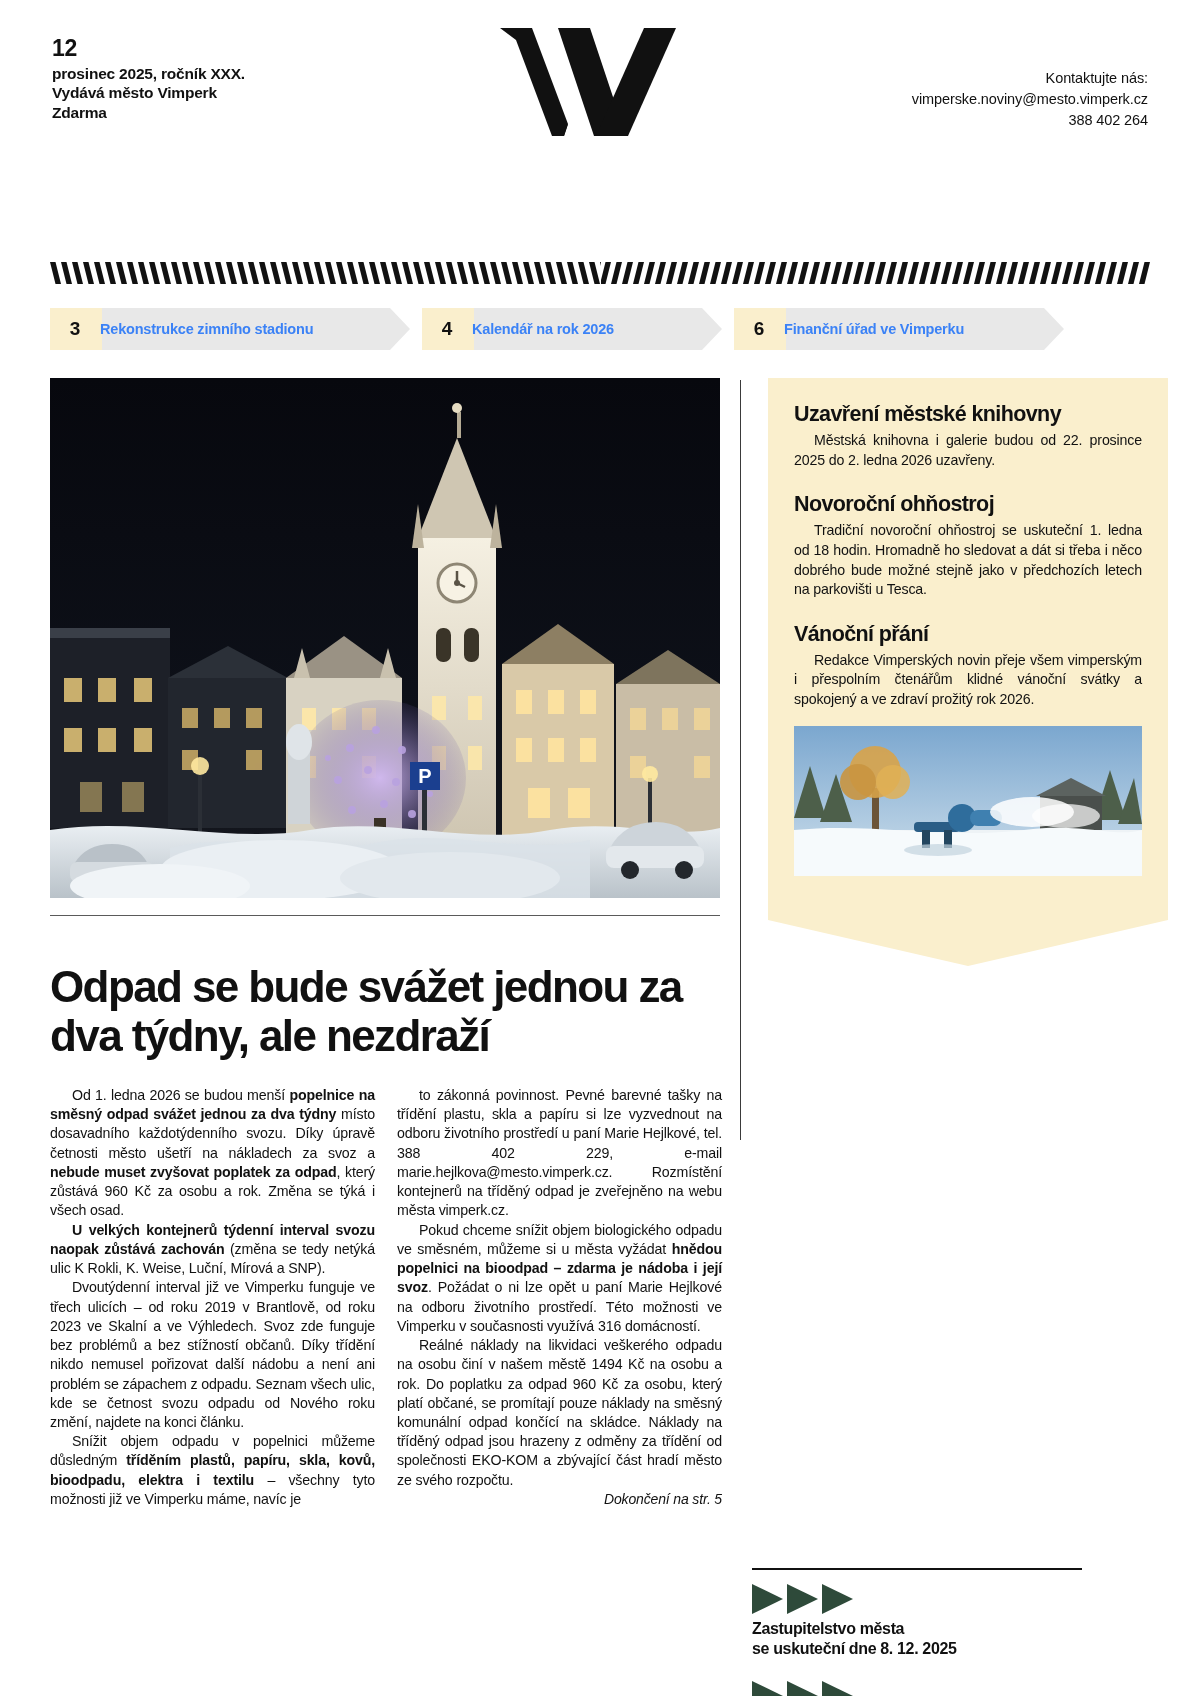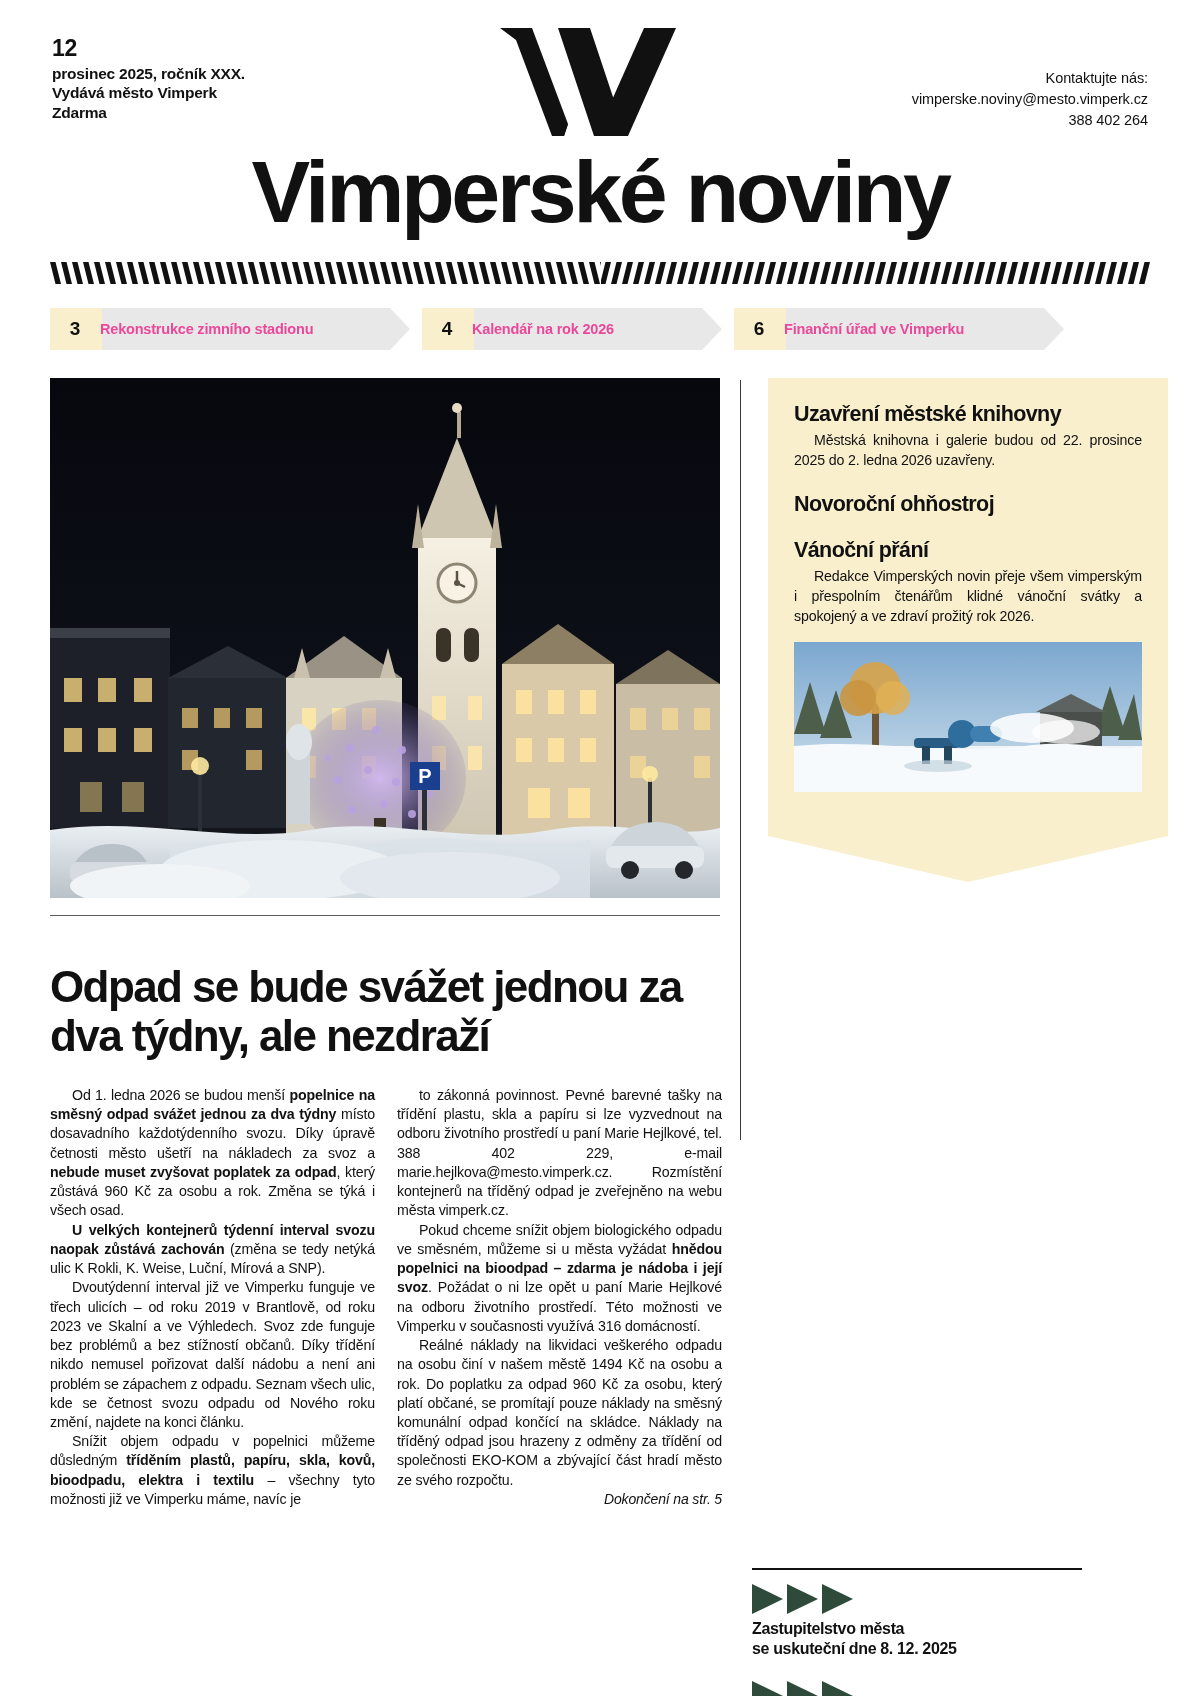--- a/index.html
+++ b/index.html
@@ -117,21 +117,21 @@
     color: #111;
   }
   .tab-label {
     position: relative;
     z-index: 2;
     font-size: 14.5px;
     font-weight: bold;
     line-height: 1.15;
     letter-spacing: -0.2px;
     padding-right: 34px;
-    color: #ec4899;
+    color: #3b82f6;
   }
   .tab1 { width: 360px; }
   .tab2 { width: 300px; }
   .tab3 { width: 330px; }
 
   
   .content {
     position: absolute;
     left: 50px;
     right: 48px;
@@ -298,21 +298,20 @@
           <polygon points="6,0 38,0 74,96 70,108 58,108 22,12"></polygon>
           <polygon points="74,96 70,108 58,108"></polygon>
           <polygon points="64,0 96,0 132,108 100,108"></polygon>
           <polygon points="122,0 154,0 118,108 86,108" opacity="0"></polygon>
           <polygon points="150,0 182,0 134,108 102,108"></polygon>
           <polygon points="186,0 212,0 176,108 150,108" opacity="0"></polygon>
         </g>
       </svg>
     </div>
 
-    <div class="mh-title">Vimperské noviny</div>
   </div>
 
   <div class="stripe-rule">
     <svg width="1102" height="22" viewBox="0 0 1102 22" preserveAspectRatio="none" aria-hidden="true">
       <defs>
         <pattern id="stripeL" width="11" height="22" patternUnits="userSpaceOnUse">
           <polygon points="0,0 5.5,0 11,22 5.5,22" fill="#111111"></polygon>
         </pattern>
         <pattern id="stripeR" width="11" height="22" patternUnits="userSpaceOnUse">
           <polygon points="5.5,0 11,0 5.5,22 0,22" fill="#111111"></polygon>
@@ -540,20 +539,21 @@
 
     <div class="side-rule"></div>
 
     <div class="sidebar">
       <div class="side-panel">
 
         <h2 class="side-h">Uzavření městské knihovny</h2>
         <p class="side-p">Městská knihovna i galerie budou od 22. prosince 2025 do 2. ledna 2026 uzavřeny.</p>
 
         <h2 class="side-h sp">Novoroční ohňostroj</h2>
+        <p class="side-p">Tradiční novoroční ohňostroj se uskuteční 1. ledna od 18 hodin. Hromadně ho sledovat a dát si třeba i něco dobrého bude možné stejně jako v předchozích letech na parkovišti u Tesca.</p>
 
         <h2 class="side-h sp">Vánoční přání</h2>
         <p class="side-p">Redakce Vimperských novin přeje všem vimperským i přespolním čtenářům klidné vánoční svátky a spokojený a ve zdraví prožitý rok 2026.</p>
 
 
         <div class="side-photo">
           <svg width="348" height="150" viewBox="0 0 348 150" preserveAspectRatio="none" aria-hidden="true">
             <defs>
               <linearGradient id="sky2" x1="0" y1="0" x2="0" y2="1">
                 <stop offset="0%" stop-color="#7ba7cf"></stop>

